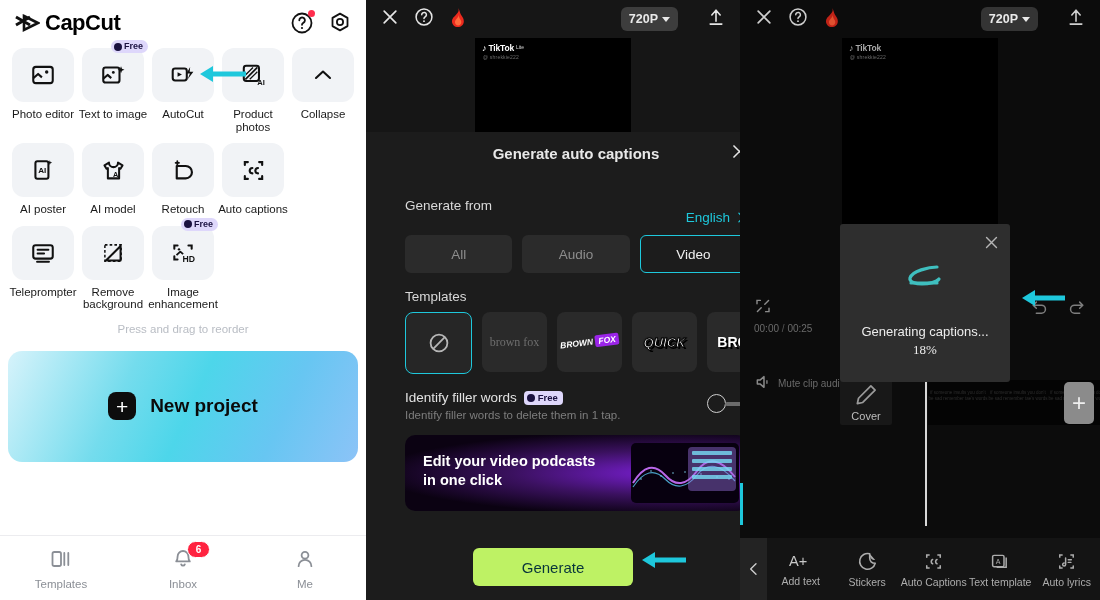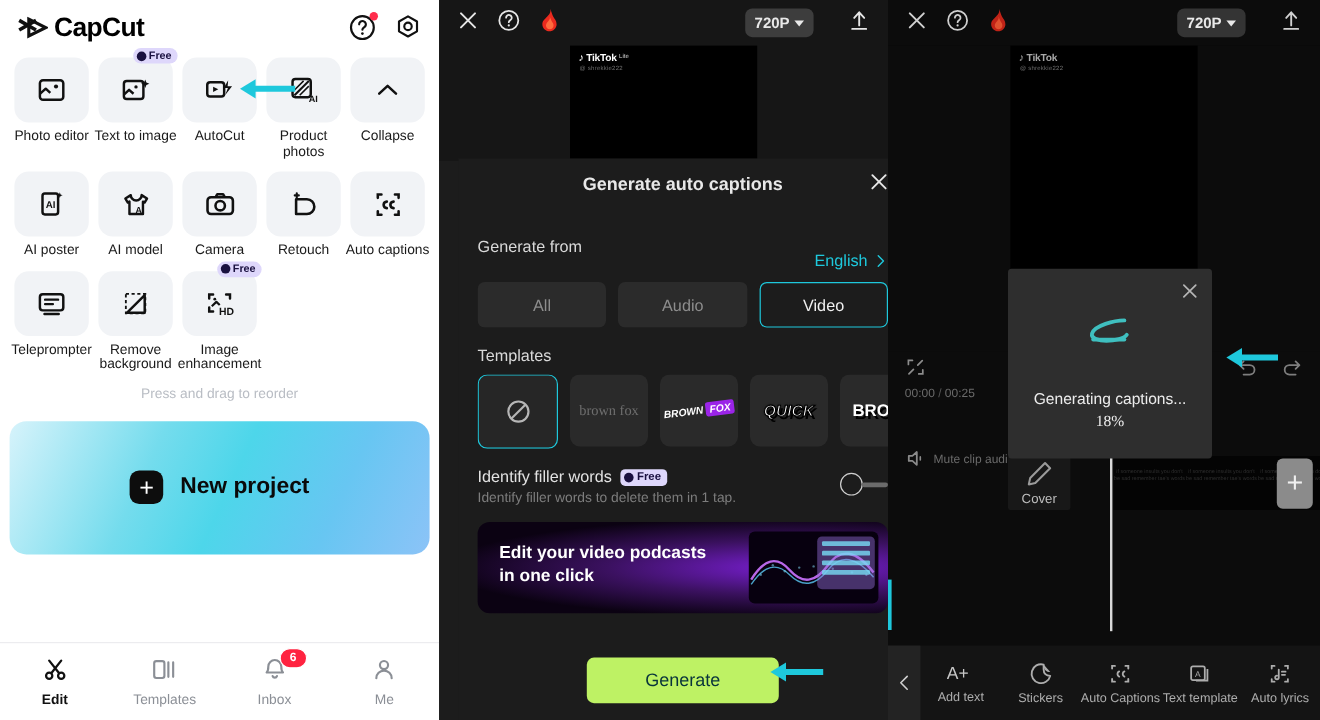--- a/index.html
+++ b/index.html
@@ -76,21 +76,21 @@
   }
   .caret-dn{width:0;height:0;border-left:4px solid transparent;border-right:4px solid transparent;border-top:5px solid #e9e9e9;}
   .mid-preview{height:96px;background:#161616;display:flex;justify-content:center;}
   .mid-video{width:156px;height:96px;background:#000;position:relative;}
   .tt-wm{position:absolute;top:6px;left:7px;display:flex;align-items:flex-start;gap:2px;}
   .tt-note{color:#fff;font-size:9px;line-height:9px;}
   .tt-name{color:#fff;font-size:8.5px;font-weight:bold;line-height:9px;letter-spacing:-0.2px;}
   .tt-sup{color:#d8d8d8;font-size:5px;line-height:6px;}
   .tt-user{position:absolute;top:16px;left:8px;color:#6d6d6d;font-size:5px;letter-spacing:0.2px;}
 
-  .sheet{position:absolute;left:16px;top:132px;width:374px;bottom:0;background:#1c1c1c;}
+  .sheet{position:absolute;left:0;top:132px;width:374px;bottom:0;background:#1c1c1c;padding-left:23px;}
   .sheet-head{height:42px;display:flex;align-items:center;justify-content:center;position:relative;}
   .sheet-title{font-size:15px;color:#e8e8e8;font-weight:bold;}
   .sheet-x{position:absolute;right:14px;top:10px;}
   .sheet-body{padding:0 16px;}
   .row-label{display:flex;align-items:center;margin-top:12px;}
   .row-label .lbl{font-size:13.5px;color:#d9d9d9;}
   .lang-link{margin-left:auto;display:flex;align-items:center;gap:4px;color:#1ec8dc;font-size:13.5px;margin-top:24px;}
   .seg-row{display:flex;gap:10px;margin-top:10px;}
   .seg{
     flex:1;height:36px;border-radius:6px;background:#2b2b2b;color:#8d8d8d;
@@ -302,30 +302,20 @@
             <svg width="27" height="27" viewBox="0 0 24 24">
                 <path d="M8 5l-4 2.5 1.8 3L7 9.8V19h10V9.8l1.2.7L20 7.5 16 5a4 4 0 01-8 0z" fill="none" stroke="#111" stroke-width="1.8" stroke-linejoin="round"></path>
                 <text x="11.5" y="18" font-size="6.5" font-weight="bold" fill="#111" font-family="Liberation Sans">AI</text>
               </svg>
           </div>
           <div class="tool-label">AI model</div>
         </div>
         <div class="tool-cell">
           <div class="tool-tile">
             <svg width="27" height="27" viewBox="0 0 24 24">
-                <rect x="2.6" y="6.5" width="18.8" height="12.5" rx="2.6" fill="none" stroke="#111" stroke-width="1.9"></rect>
-                <path d="M8.6 6.5l1.3-2.2h4.2l1.3 2.2" fill="none" stroke="#111" stroke-width="1.9" stroke-linejoin="round"></path>
-                <circle cx="12" cy="12.8" r="3.5" fill="none" stroke="#111" stroke-width="1.9"></circle>
-              </svg>
-          </div>
-          <div class="tool-label">Camera</div>
-        </div>
-        <div class="tool-cell">
-          <div class="tool-tile">
-            <svg width="27" height="27" viewBox="0 0 24 24">
                 <path d="M6 8v11M6 8h8a5.5 5.5 0 010 11H6" fill="none" stroke="#111" stroke-width="1.9" stroke-linecap="round" stroke-linejoin="round"></path>
                 <path d="M5 5.2h3M6.5 3.7v3" stroke="#111" stroke-width="1.6" stroke-linecap="round"></path>
               </svg>
           </div>
           <div class="tool-label">Retouch</div>
         </div>
         <div class="tool-cell">
           <div class="tool-tile">
             <svg width="27" height="27" viewBox="0 0 24 24">
                 <g fill="none" stroke="#111" stroke-width="1.9" stroke-linecap="round">
@@ -378,32 +368,20 @@
 
       <div class="reorder-hint">Press and drag to reorder</div>
     </div>
 
     <div class="new-project">
       <span class="np-plus">+</span>
       <span class="np-text">New project</span>
     </div>
 
     <div class="lp-bottom">
-      <div class="nav-item active">
-        <span>
-          <svg width="24" height="24" viewBox="0 0 24 24">
-              <g fill="none" stroke="#111" stroke-width="1.9">
-                <circle cx="7" cy="17.2" r="2.6"></circle>
-                <circle cx="17" cy="17.2" r="2.6"></circle>
-                <path d="M8.7 15L17 4.5M15.3 15L7 4.5" stroke-linecap="round"></path>
-              </g>
-            </svg>
-        </span>
-        <span class="nav-label">Edit</span>
-      </div>
       <div class="nav-item">
         <span>
           <svg width="24" height="24" viewBox="0 0 24 24">
               <g fill="none" stroke="#8b8f96" stroke-width="1.8">
                 <rect x="3.5" y="5" width="8.5" height="14" rx="1.8"></rect>
                 <path d="M15.3 6v12M19.3 6v12" stroke-linecap="round"></path>
               </g>
             </svg>
         </span>
         <span class="nav-label">Templates</span>

